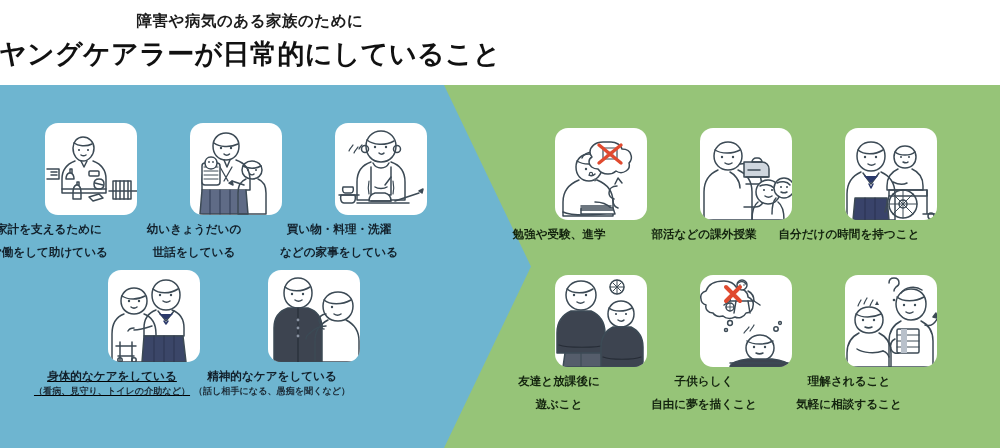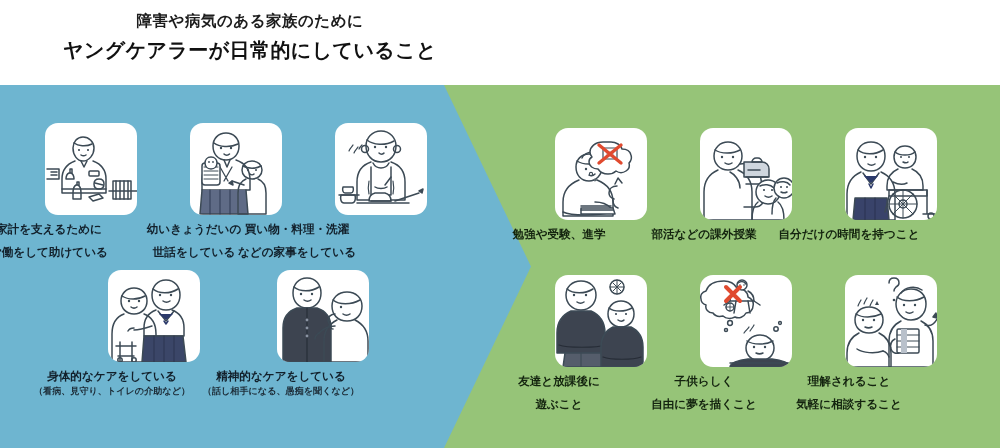--- a/index.html
+++ b/index.html
@@ -16,21 +16,21 @@
   .headings{position:absolute;top:0;left:0;width:1000px;height:85px;}
   .head-col{position:absolute;top:0;width:500px;height:85px;
     display:flex;flex-direction:column;align-items:center;justify-content:flex-start;}
   .head-col.left{left:0;}
   .head-col.right{left:500px;}
   .head-sub{
     font-size:15.5px;color:#1c1c1c;letter-spacing:.5px;
     margin-top:14px;line-height:1;font-weight:600;
   }
   .head-main{
-    font-size:20px;color:#111111;letter-spacing:.4px;
+    font-size:27px;color:#111111;letter-spacing:.4px;
     margin-top:10px;line-height:1;font-weight:700;white-space:nowrap;
   }
 
   
   .bands{position:absolute;top:85px;left:0;width:1000px;height:363px;}
   .band-green{position:absolute;inset:0;background:#96c478;}
   .band-blue{
     position:absolute;top:0;left:0;width:531px;height:363px;
     background:#6eb5d0;
     clip-path:polygon(0 0, 444px 0, 531px 181.5px, 444px 363px, 0 363px);
@@ -53,23 +53,23 @@
   }
   .cap.green{color:#14240f;}
   .cap-note{
     margin-top:1px;text-align:center;color:#1c2b36;
     font-size:9.1px;line-height:1.3;font-weight:600;white-space:nowrap;
   }
 
   
   .l0{left:45px;top:38px;}
   .l1{left:190px;top:38px;}
-  .l2{left:335px;top:38px;align-items:flex-end;}
-  .l3{left:108px;top:185px;}
-  .l4{left:277px;top:185px;align-items:center;}
+  .l2{left:335px;top:38px;}
+  .l3{left:108px;top:185px;text-decoration:underline;}
+  .l4{left:268px;top:185px;align-items:center;}
 
   
   .r0{left:55px;top:43px;justify-content:center;}
   .r1{left:200px;top:43px;align-items:center;}
   .r2{left:345px;top:43px;}
   .r3{left:55px;top:190px;}
   .r4{left:200px;top:190px;}
   .r5{left:345px;top:190px;}
 
   

